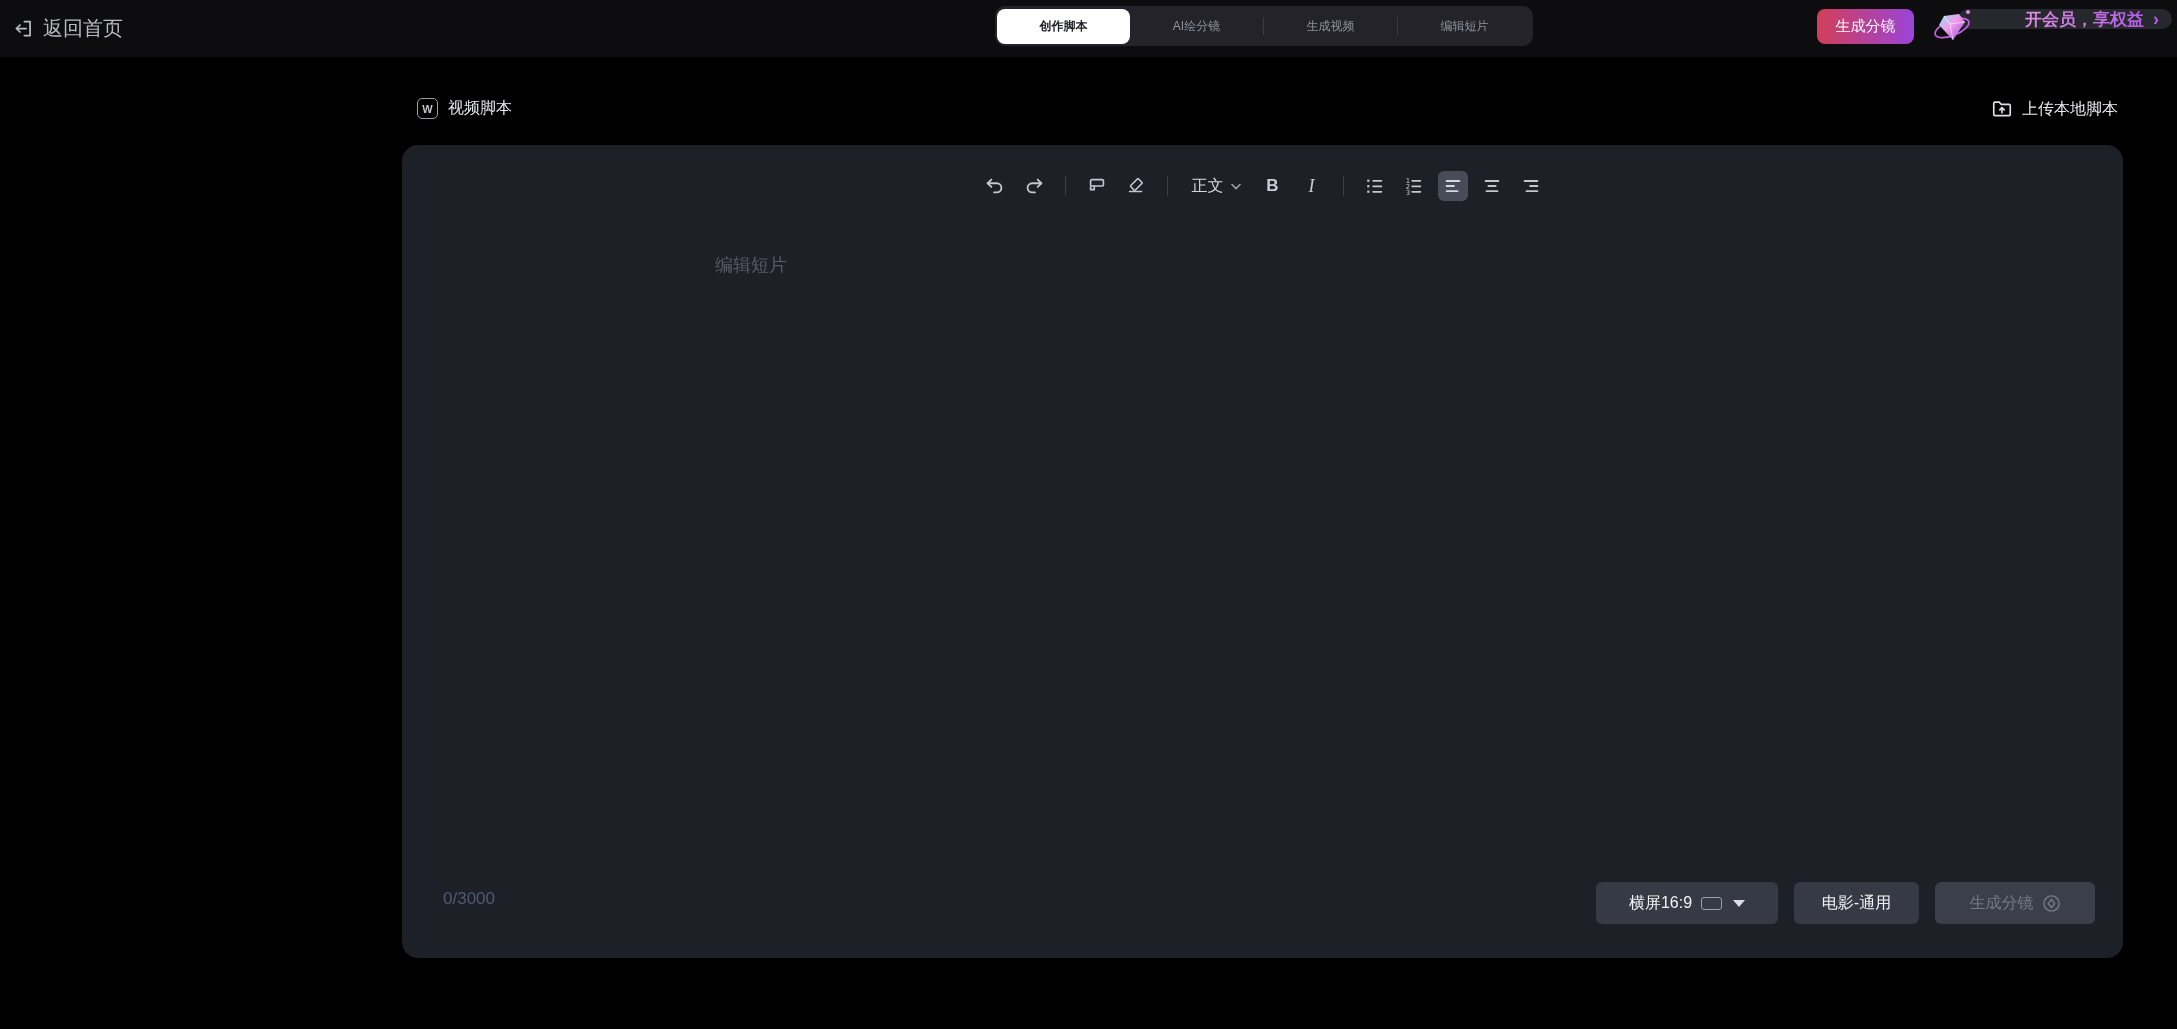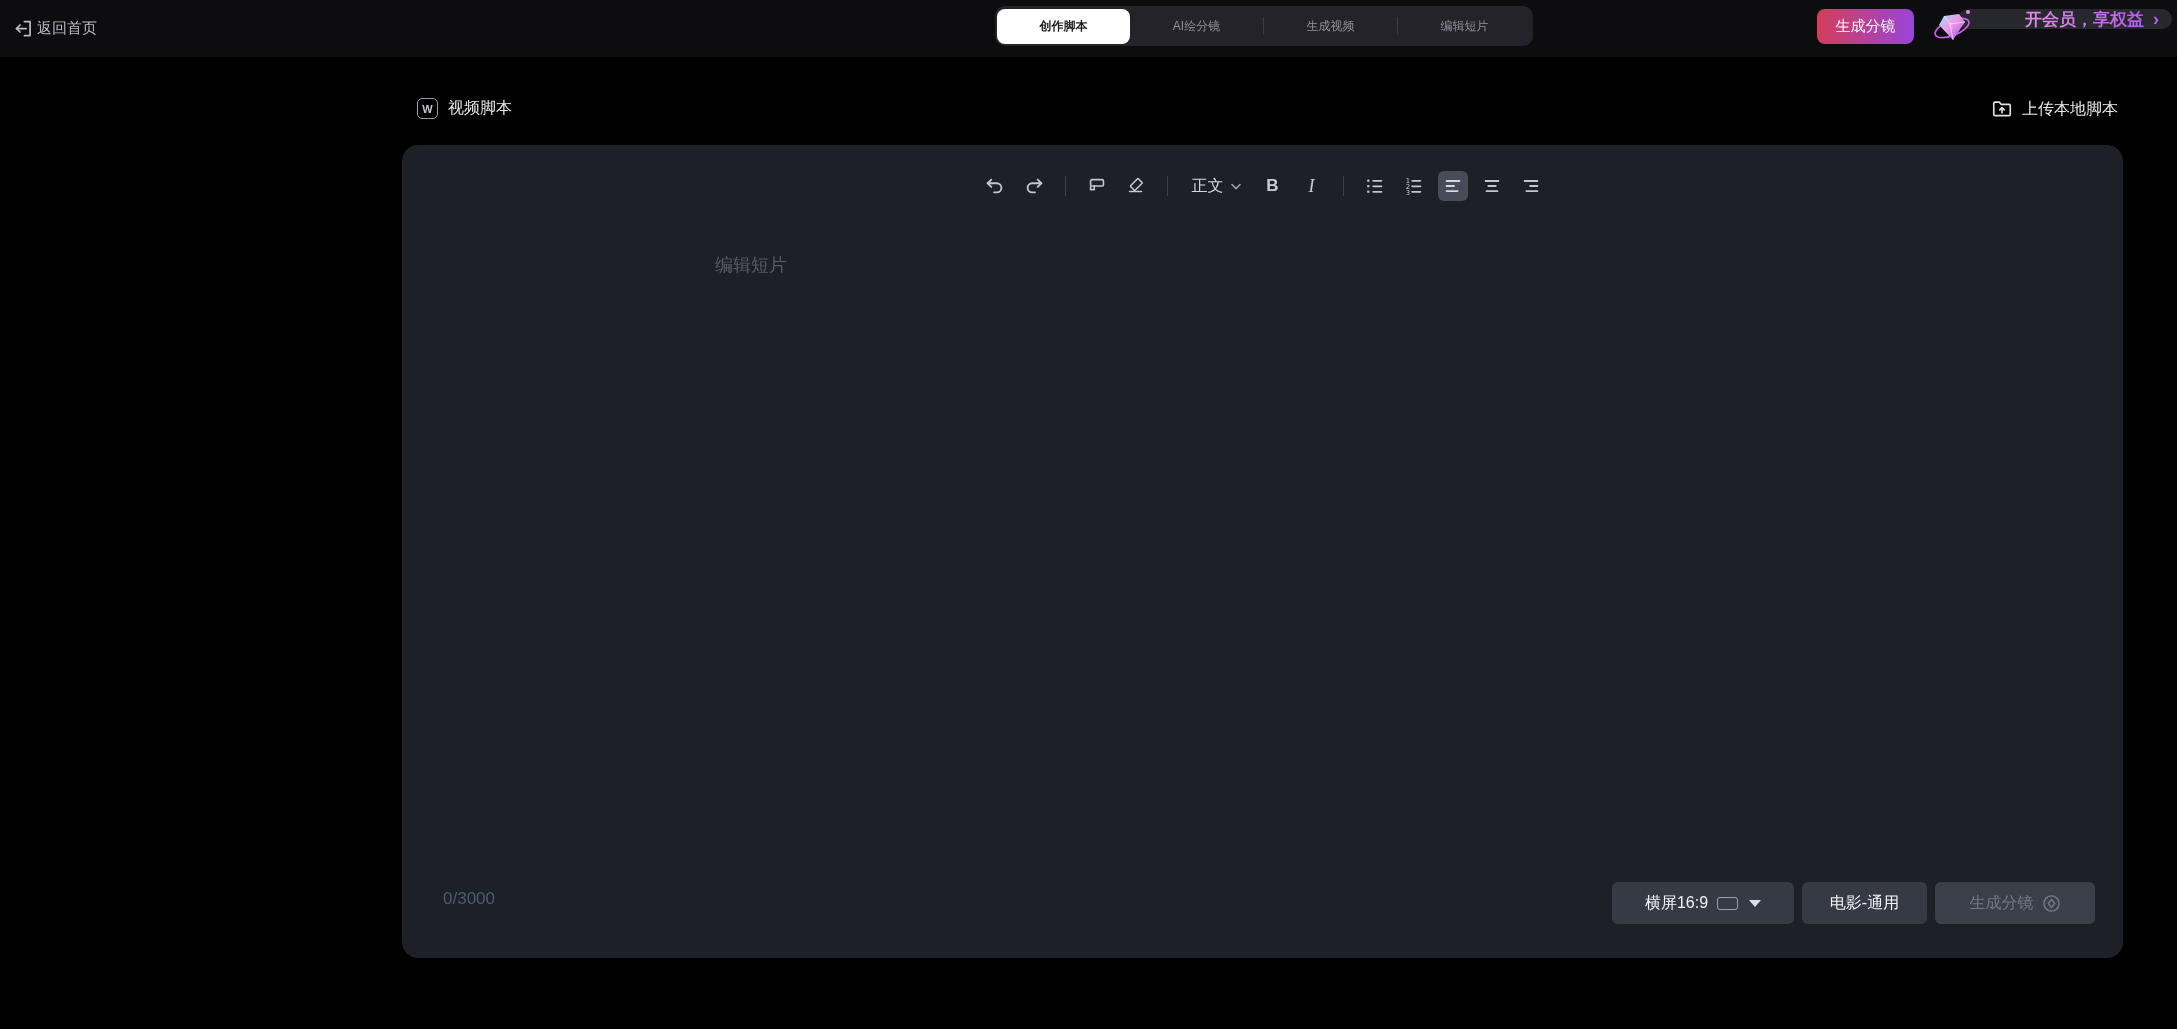--- a/index.html
+++ b/index.html
@@ -8,22 +8,22 @@
     position:relative;
     background:#000;
     font-family:"Liberation Sans","DejaVu Sans",sans-serif;
     overflow:hidden;
     color:#e9eaee;
   }
   svg { display:block; }
 
   
   .top-bar { position:absolute; left:0; top:0; width:2177px; height:57px; background:#0d0d0f; }
-  .back-link { position:absolute; left:13px; top:0; height:57px; display:flex; align-items:center; gap:3px;
-    color:#b9bbc3; font-size:15px; cursor:pointer; }
+  .back-link { position:absolute; left:13px; top:0; height:57px; display:flex; align-items:center; gap:9px;
+    color:#b9bbc3; font-size:20px; cursor:pointer; }
 
   .tab-group { position:absolute; left:995px; top:6px; width:538px; height:40px; background:#232329;
     border-radius:10px; display:flex; align-items:center; padding:2px; }
   .tab { flex:1; height:35px; display:flex; align-items:center; justify-content:center;
     font-size:12px; color:#8f919b; border-radius:8px; cursor:pointer; white-space:nowrap; }
   .tab.active { background:#ffffff; color:#1c1d22; font-weight:bold; }
   .tab-divider { width:1px; height:18px; background:#3b3b43; }
 
   .gen-btn-header { position:absolute; left:1817px; top:9px; width:97px; height:35px; border-radius:8px;
     background:linear-gradient(90deg,#d13f58,#9a44d8); color:#fff; font-size:15px;
@@ -61,21 +61,21 @@
     padding:0 8px; cursor:pointer; height:30px; }
   .bold-btn { font-weight:bold; font-size:17px; color:#c9ccd4; }
   .italic-btn { font-style:italic; font-family:"Liberation Serif","DejaVu Serif",serif;
     font-size:18px; color:#c9ccd4; }
 
   .editor-body { position:absolute; left:0; top:70px; right:0; bottom:90px; cursor:text; }
   .placeholder { position:absolute; left:313px; top:38px; font-size:18px; color:#575b65; }
 
   .counter { position:absolute; left:41px; top:744px; font-size:17px; color:#4e5a72; }
 
-  .footer-btns { position:absolute; right:28px; top:737px; display:flex; gap:8px; }
+  .footer-btns { position:absolute; right:28px; top:737px; display:flex; gap:16px; }
   .fbtn { height:42px; border-radius:6px; background:#363a45; color:#f0f1f4; font-size:16px;
     display:flex; align-items:center; justify-content:center; cursor:pointer; white-space:nowrap; }
   .ratio-btn { width:182px; gap:9px; }
   .ratio-rect { width:21px; height:13px; border:1.5px solid #9aa0ac; border-radius:3px; }
   .caret-down { width:0; height:0; border-left:6px solid transparent; border-right:6px solid transparent;
     border-top:7px solid #dcdee4; margin-left:2px; }
   .template-btn { width:125px; }
   .gen-btn-disabled { width:160px; background:#3b3f4a; color:#747882; gap:8px; cursor:not-allowed; }
 </style>
 </head>

